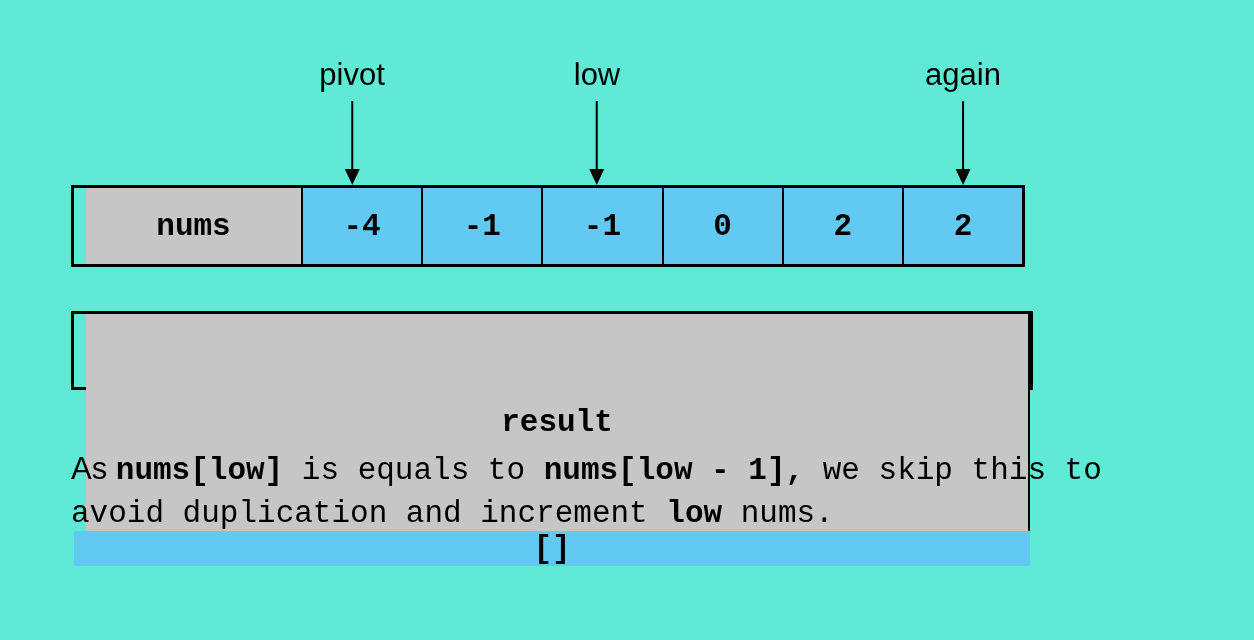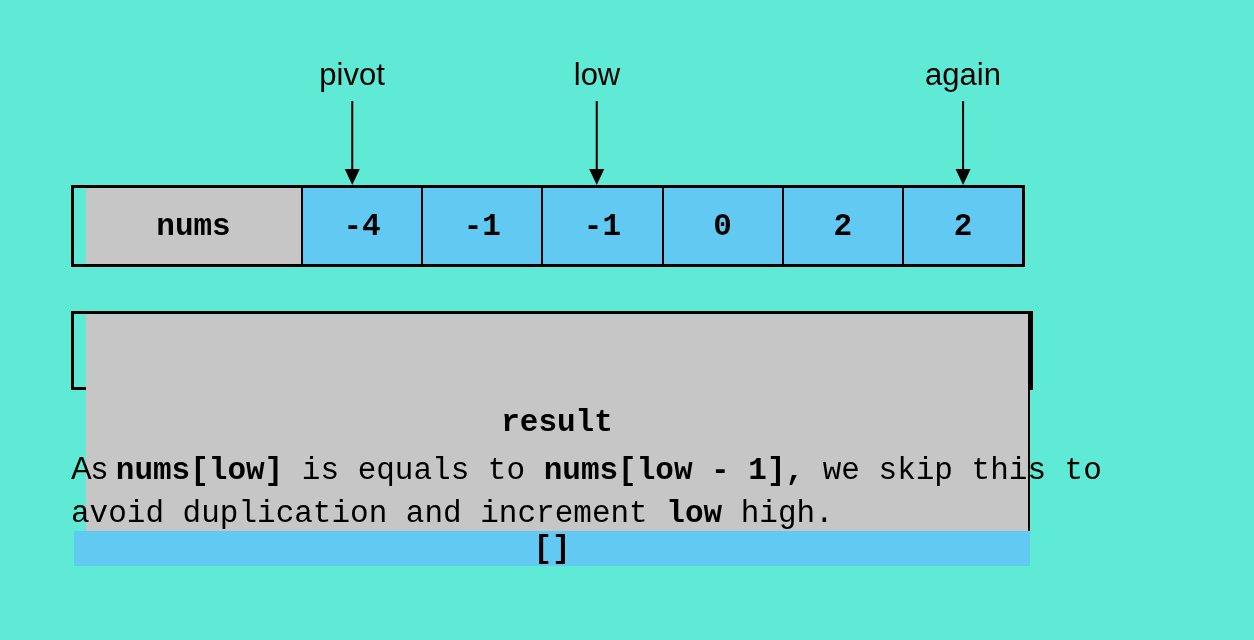--- a/index.html
+++ b/index.html
@@ -138,16 +138,16 @@
 
   <div class="row row-result">
     <div class="row-label">result</div>
     <div class="result-value-cell">
       <span>[]</span>
     </div>
   </div>
 
   <div class="caption">
     <div class="cap-line"><span class="sans">As </span><span class="mono b">nums[low]</span><span class="mono"> is equals to </span><span class="mono b">nums[low - 1],</span><span class="mono"> we skip this to</span></div>
-    <div class="cap-line"><span class="mono">avoid duplication and increment </span><span class="mono b">low</span><span class="mono"> high.</span></div>
+    <div class="cap-line"><span class="mono">avoid duplication and increment </span><span class="mono b">low</span><span class="mono"> nums.</span></div>
   </div>
 
 </div>
 
 </body></html>

